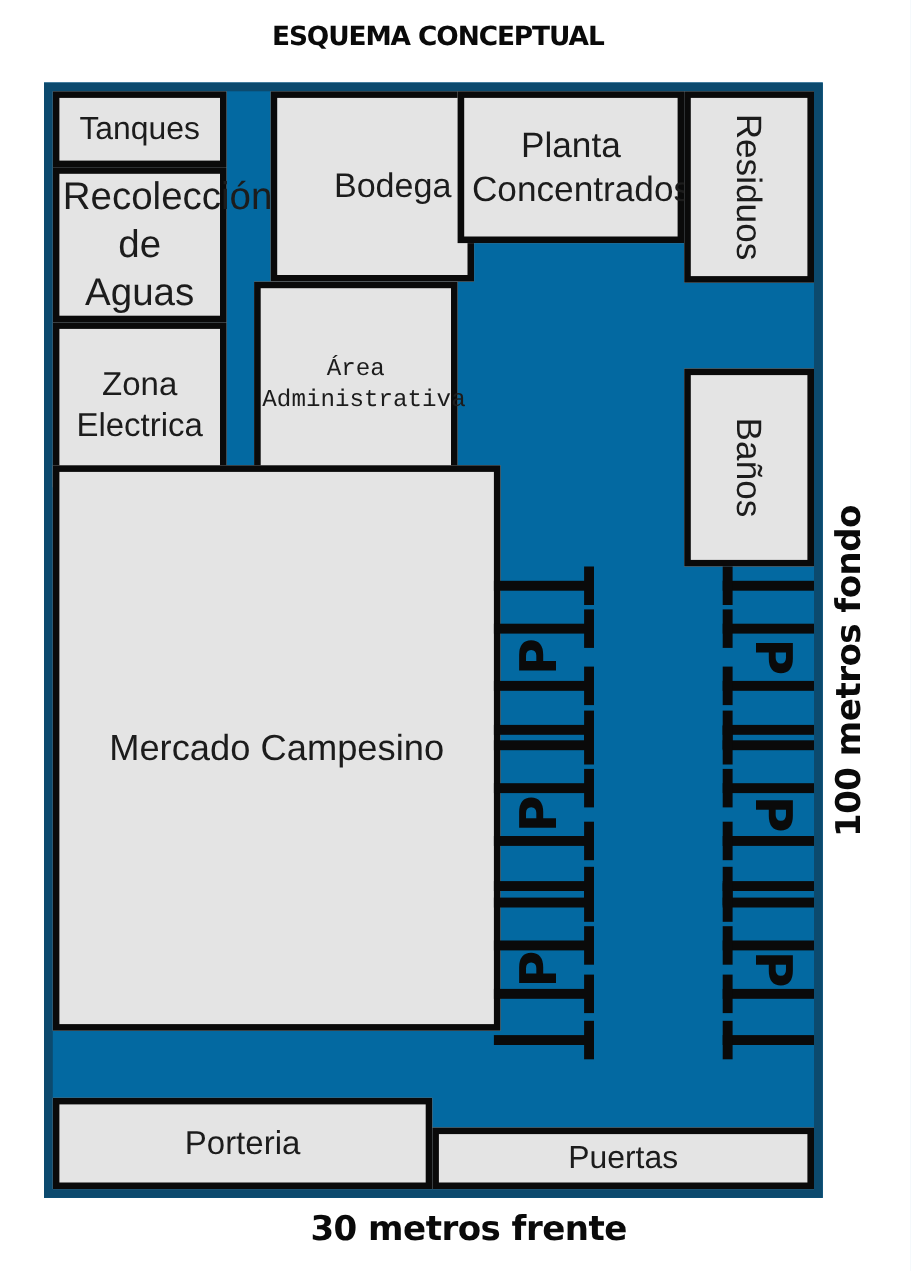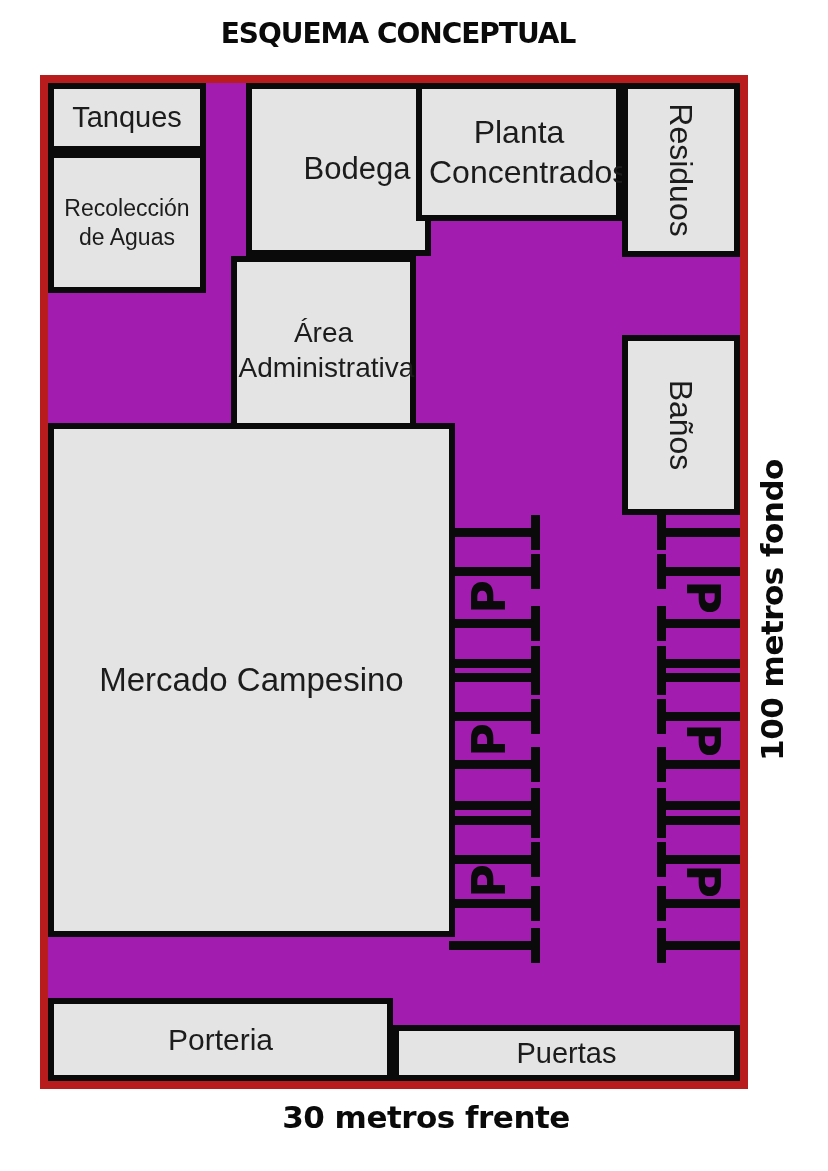--- a/index.html
+++ b/index.html
@@ -1,24 +1,24 @@
 <!DOCTYPE html>
 <html><head>
 <meta charset="utf-8">
 <style>
   html,body{margin:0;padding:0;background:#ffffff;width:828px;height:1171px;overflow:hidden;}
   .page{position:relative;width:828px;height:1171px;font-family:"Liberation Sans",sans-serif;}
   .title{
     position:absolute;left:398px;top:33px;transform:translate(-50%,-50%);
-    font-family:"DejaVu Sans",sans-serif;font-weight:800;font-size:28px;
+    font-family:"DejaVu Sans",sans-serif;font-weight:800;font-size:24px;
     letter-spacing:-1px;color:#0a0a0a;white-space:nowrap;margin:0;
   }
   .plan{
     position:absolute;left:40px;top:75px;width:692px;height:998px;
-    border:8px solid #b91c1c;background:#a21caf;box-sizing:content-box;
+    border:8px solid #0c4a6e;background:#0369a1;box-sizing:content-box;
   }
   .room{
     position:absolute;background:#e4e4e4;border:6px solid #0a0a0a;
     box-sizing:border-box;display:flex;align-items:center;justify-content:center;
     text-align:center;color:#1c1c1c;line-height:1.25;
   }
   .room .vert{transform:rotate(90deg);white-space:nowrap;}
   .tooth{position:absolute;height:9px;background:#0a0a0a;}
   .tooth.mid{left:401px;width:91px;}
   .tooth.rgt{left:609px;width:83px;}
@@ -36,37 +36,40 @@
   .dim-depth{
     position:absolute;left:772px;top:610px;transform:translate(-50%,-50%) rotate(-90deg);
     font-family:"DejaVu Sans",sans-serif;font-weight:800;font-size:31px;color:#0a0a0a;
     white-space:nowrap;letter-spacing:-0.5px;
   }
   .dim-front{
     position:absolute;left:426px;top:1117px;transform:translate(-50%,-50%);
     font-family:"DejaVu Sans",sans-serif;font-weight:800;font-size:31px;color:#0a0a0a;
     white-space:nowrap;letter-spacing:-0.5px;
   }
-  .fs29{font-size:29px;} .fs27{font-size:23px;} .fs30{font-size:30px;}
-  .fs31{font-size:31px;} .fs26{font-size:28px;} .fs28{font-size:32px;} .fs33{font-size:33px;}
+  .fs29{font-size:29px;} .fs27{font-size:35px;} .fs30{font-size:30px;}
+  .fs31{font-size:31px;} .fs26{font-size:22px;font-family:Liberation Mono, monospace;} .fs28{font-size:32px;} .fs33{font-size:33px;}
 </style>
 </head>
 <body>
 
 <div class="page">
 
   <h1 class="title">ESQUEMA CONCEPTUAL</h1>
 
   <div class="plan">
 
     <div class="room fs29" style="left:0;top:0;width:158px;height:69px;">
       <span>Tanques</span>
     </div>
     <div class="room fs27" style="left:0;top:69px;width:158px;height:141px;">
       <span style="max-width:140px;">Recolección de Aguas</span>
+    </div>
+    <div class="room fs30" style="left:0;top:210px;width:158px;height:150px;">
+      <span style="max-width:130px;">Zona Electrica</span>
     </div>
 
     <div class="room fs31" style="left:198px;top:0;width:185px;height:173px;padding-left:37px;">
       <span>Bodega</span>
     </div>
     <div class="room fs26" style="left:183px;top:173px;width:185px;height:187px;">
       <span style="max-width:170px;">Área Administrativa</span>
     </div>
 
     <div class="room fs28" style="left:368px;top:0;width:206px;height:138px;">

